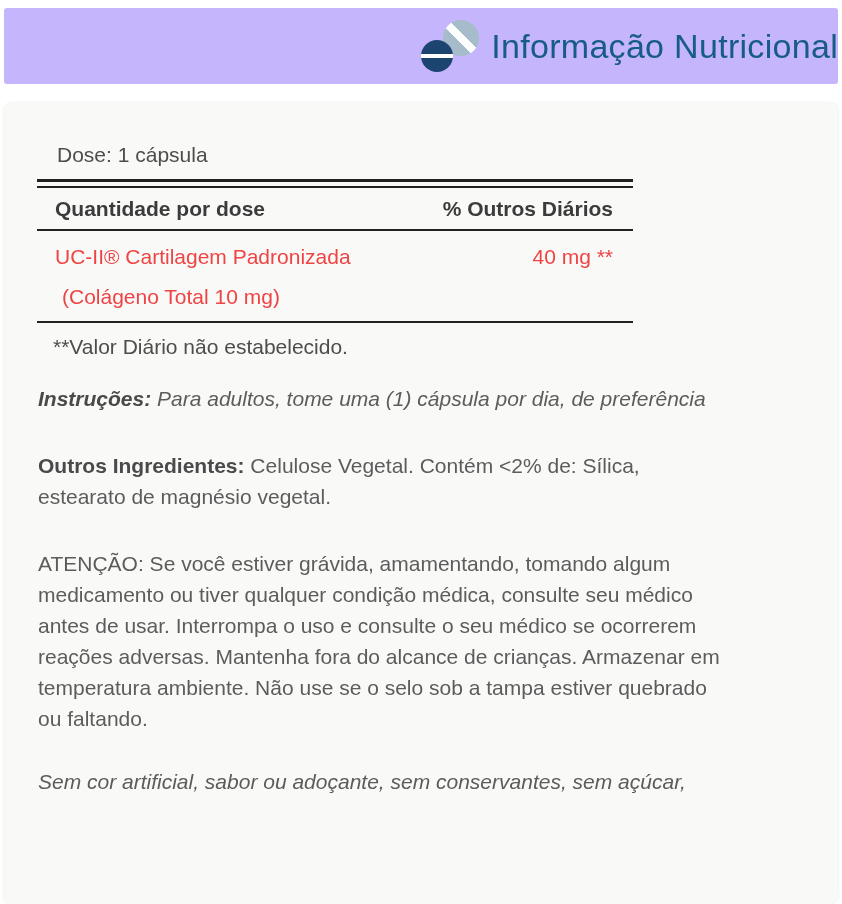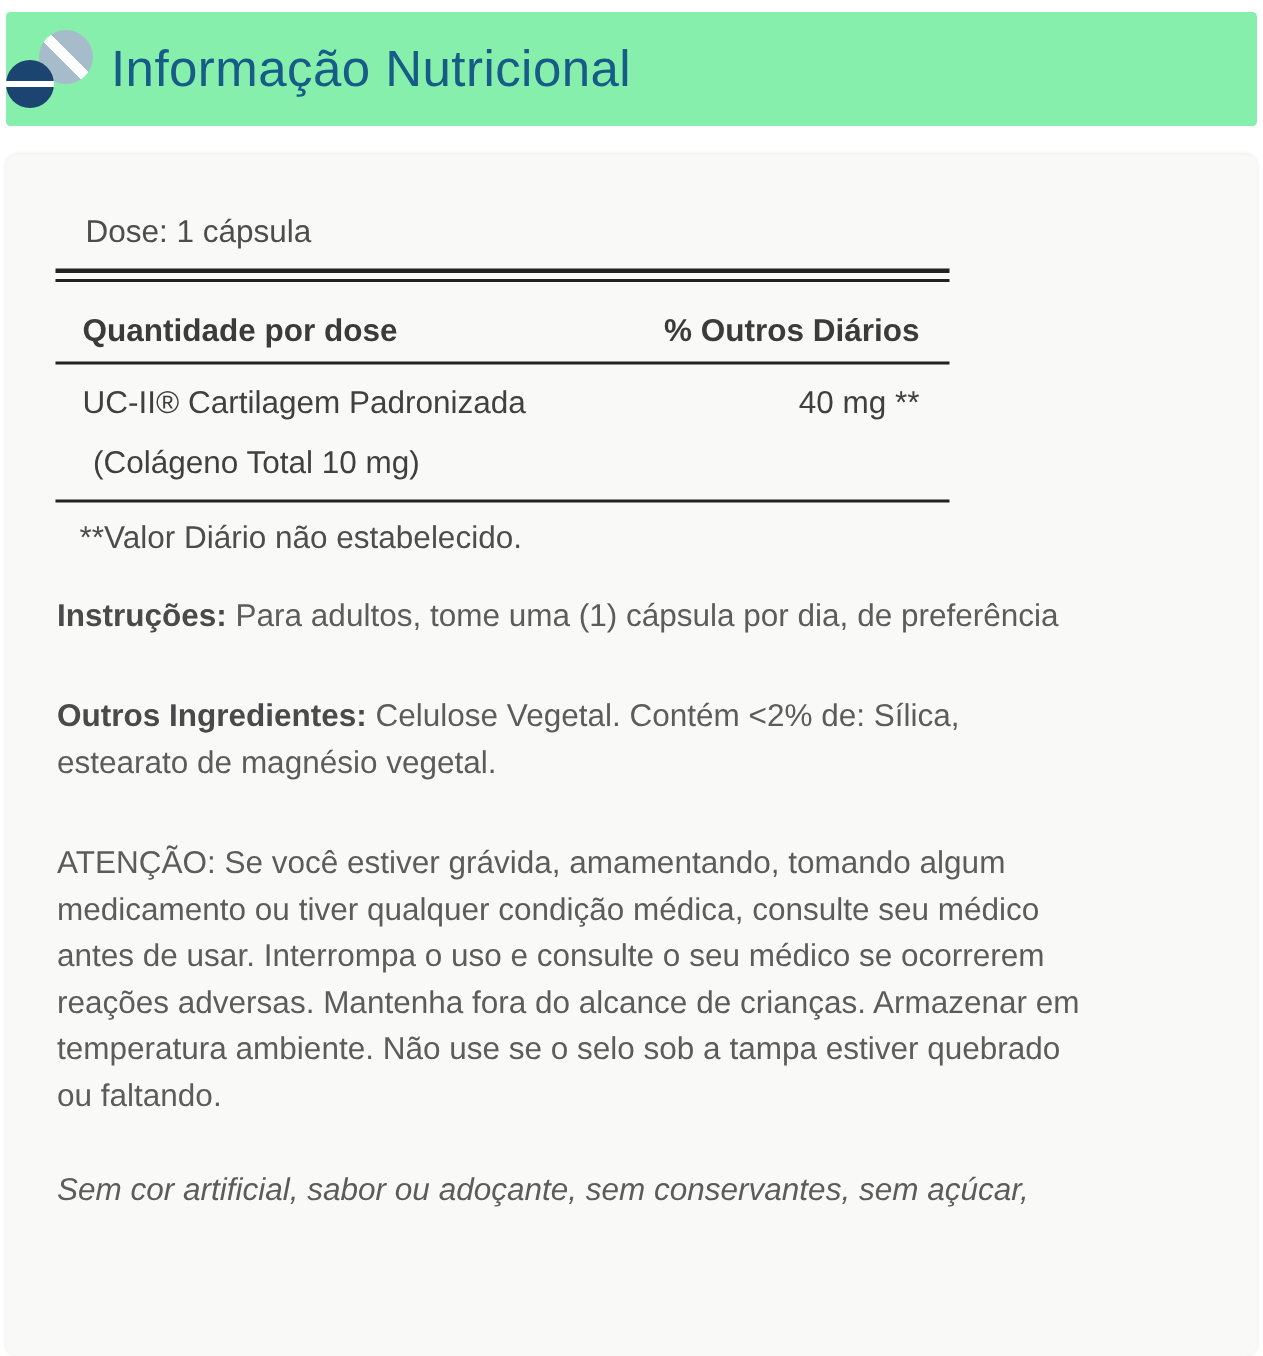--- a/index.html
+++ b/index.html
@@ -9,25 +9,25 @@
     height: 904px;
     background: #ffffff;
     font-family: "Liberation Sans", "DejaVu Sans", sans-serif;
     overflow: hidden;
   }
 
   
   .band {
     margin: 8px 4px 0 4px;
     height: 76px;
-    background: #86efac;
+    background: #c4b5fd;
     border-radius: 3px;
     display: flex;
     align-items: center;
-    justify-content: flex-start;
+    justify-content: flex-end;
   }
   .title-group {
     display: flex;
     align-items: center;
   }
   .icon-stack {
     position: relative;
     width: 58px;
     height: 52px;
     margin-right: 12px;
@@ -84,40 +84,40 @@
     border-top: 3px solid #222222;
     border-bottom: 2px solid #222222;
     height: 9px;
   }
   .rule-thin { border-top: 2px solid #222222; }
   .trow {
     display: flex;
     justify-content: space-between;
     align-items: baseline;
   }
-  .thead { padding: 9px 20px 8px 18px; margin-top: 12px; }
+  .thead { padding: 9px 20px 8px 18px; }
   .thead .cell { font-size: 21px; font-weight: bold; color: #3b3b3b; white-space: nowrap; }
   .row-main { padding: 14px 20px 0 18px; }
   .row-sub  { padding: 16px 20px 12px 25px; }
-  .row-main .cell, .row-sub .cell { font-size: 21px; color: #404040; white-space: nowrap; }
+  .row-main .cell, .row-sub .cell { font-size: 21px; color: #ef4444; white-space: nowrap; }
 
   .footnote {
     font-size: 21px;
     color: #4d4d4d;
     margin: 12px 0 0 17px;
     white-space: nowrap;
   }
 
   .para {
     margin: 36px 0 0 2px;
     font-size: 21px;
     line-height: 31px;
     color: #5c5c5c;
   }
-  .para.first { margin-top: 24px; }
+  .para.first { margin-top: 24px; font-style: italic; }
   .para.last { margin-top: 33px; line-height: 30px; font-style: italic; }
   .para .line { display: block; white-space: nowrap; }
   .para b { font-weight: bold; color: #4a4a4a; }
 </style>
 </head>
 <body>
 
 <div>
 
   <header class="band">

